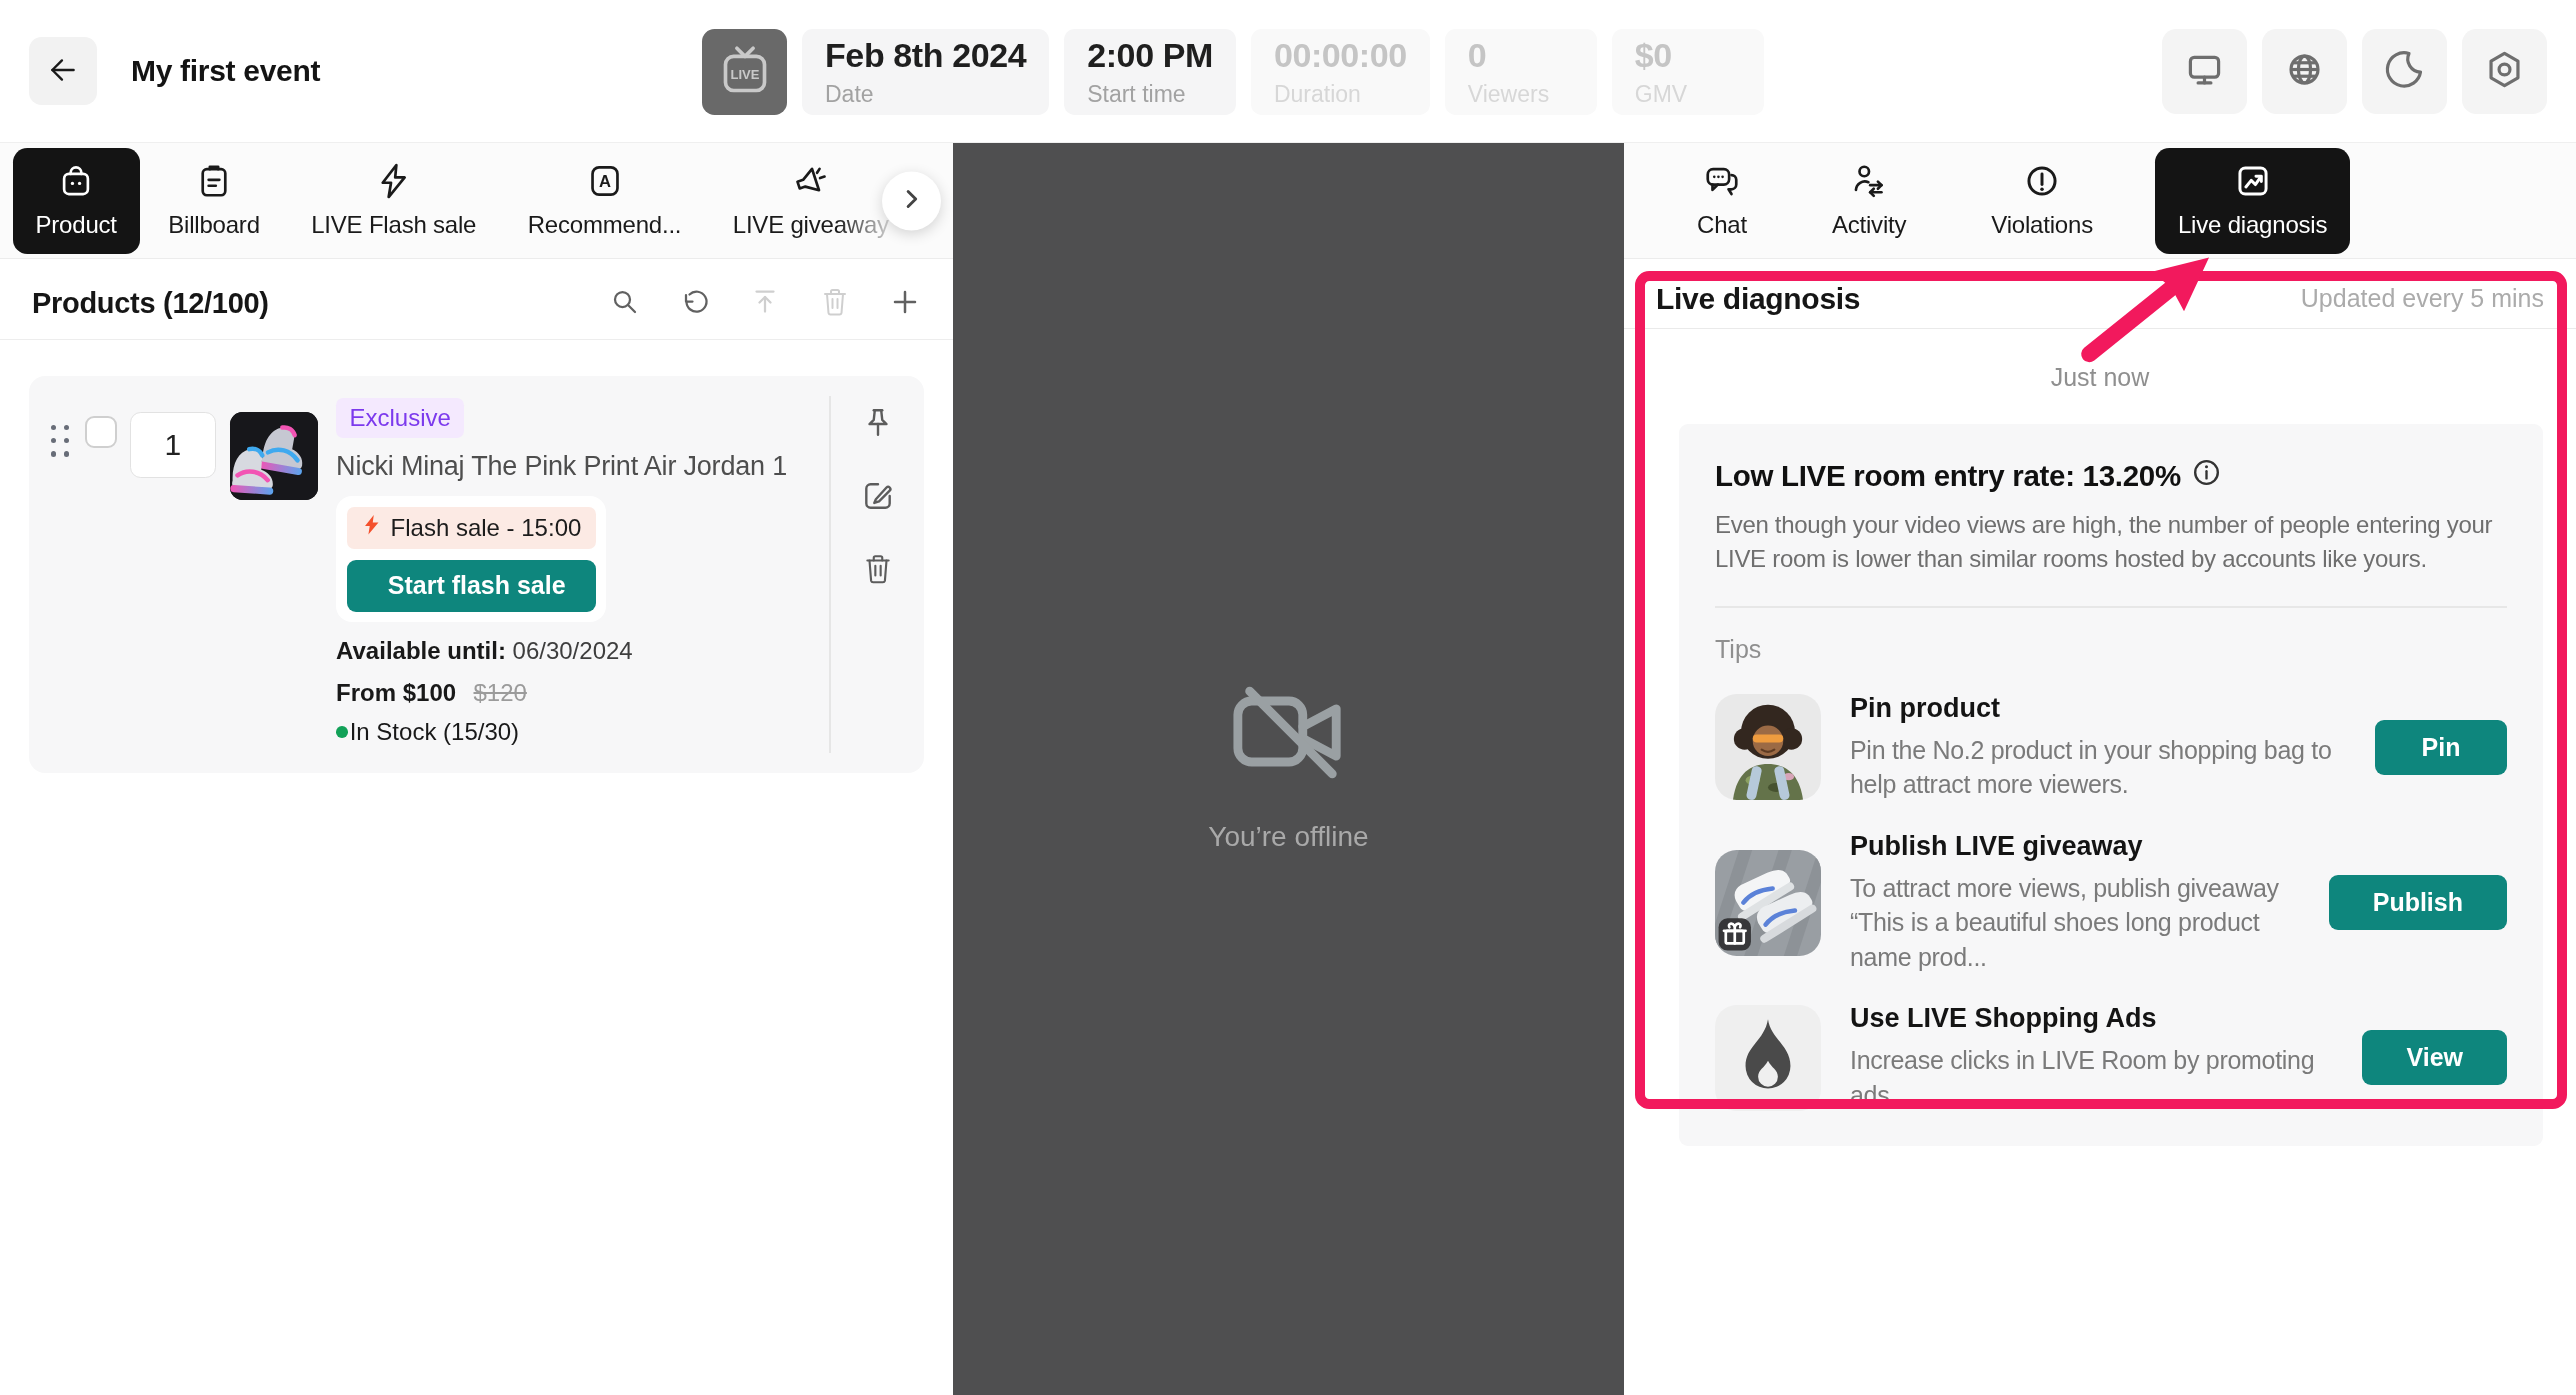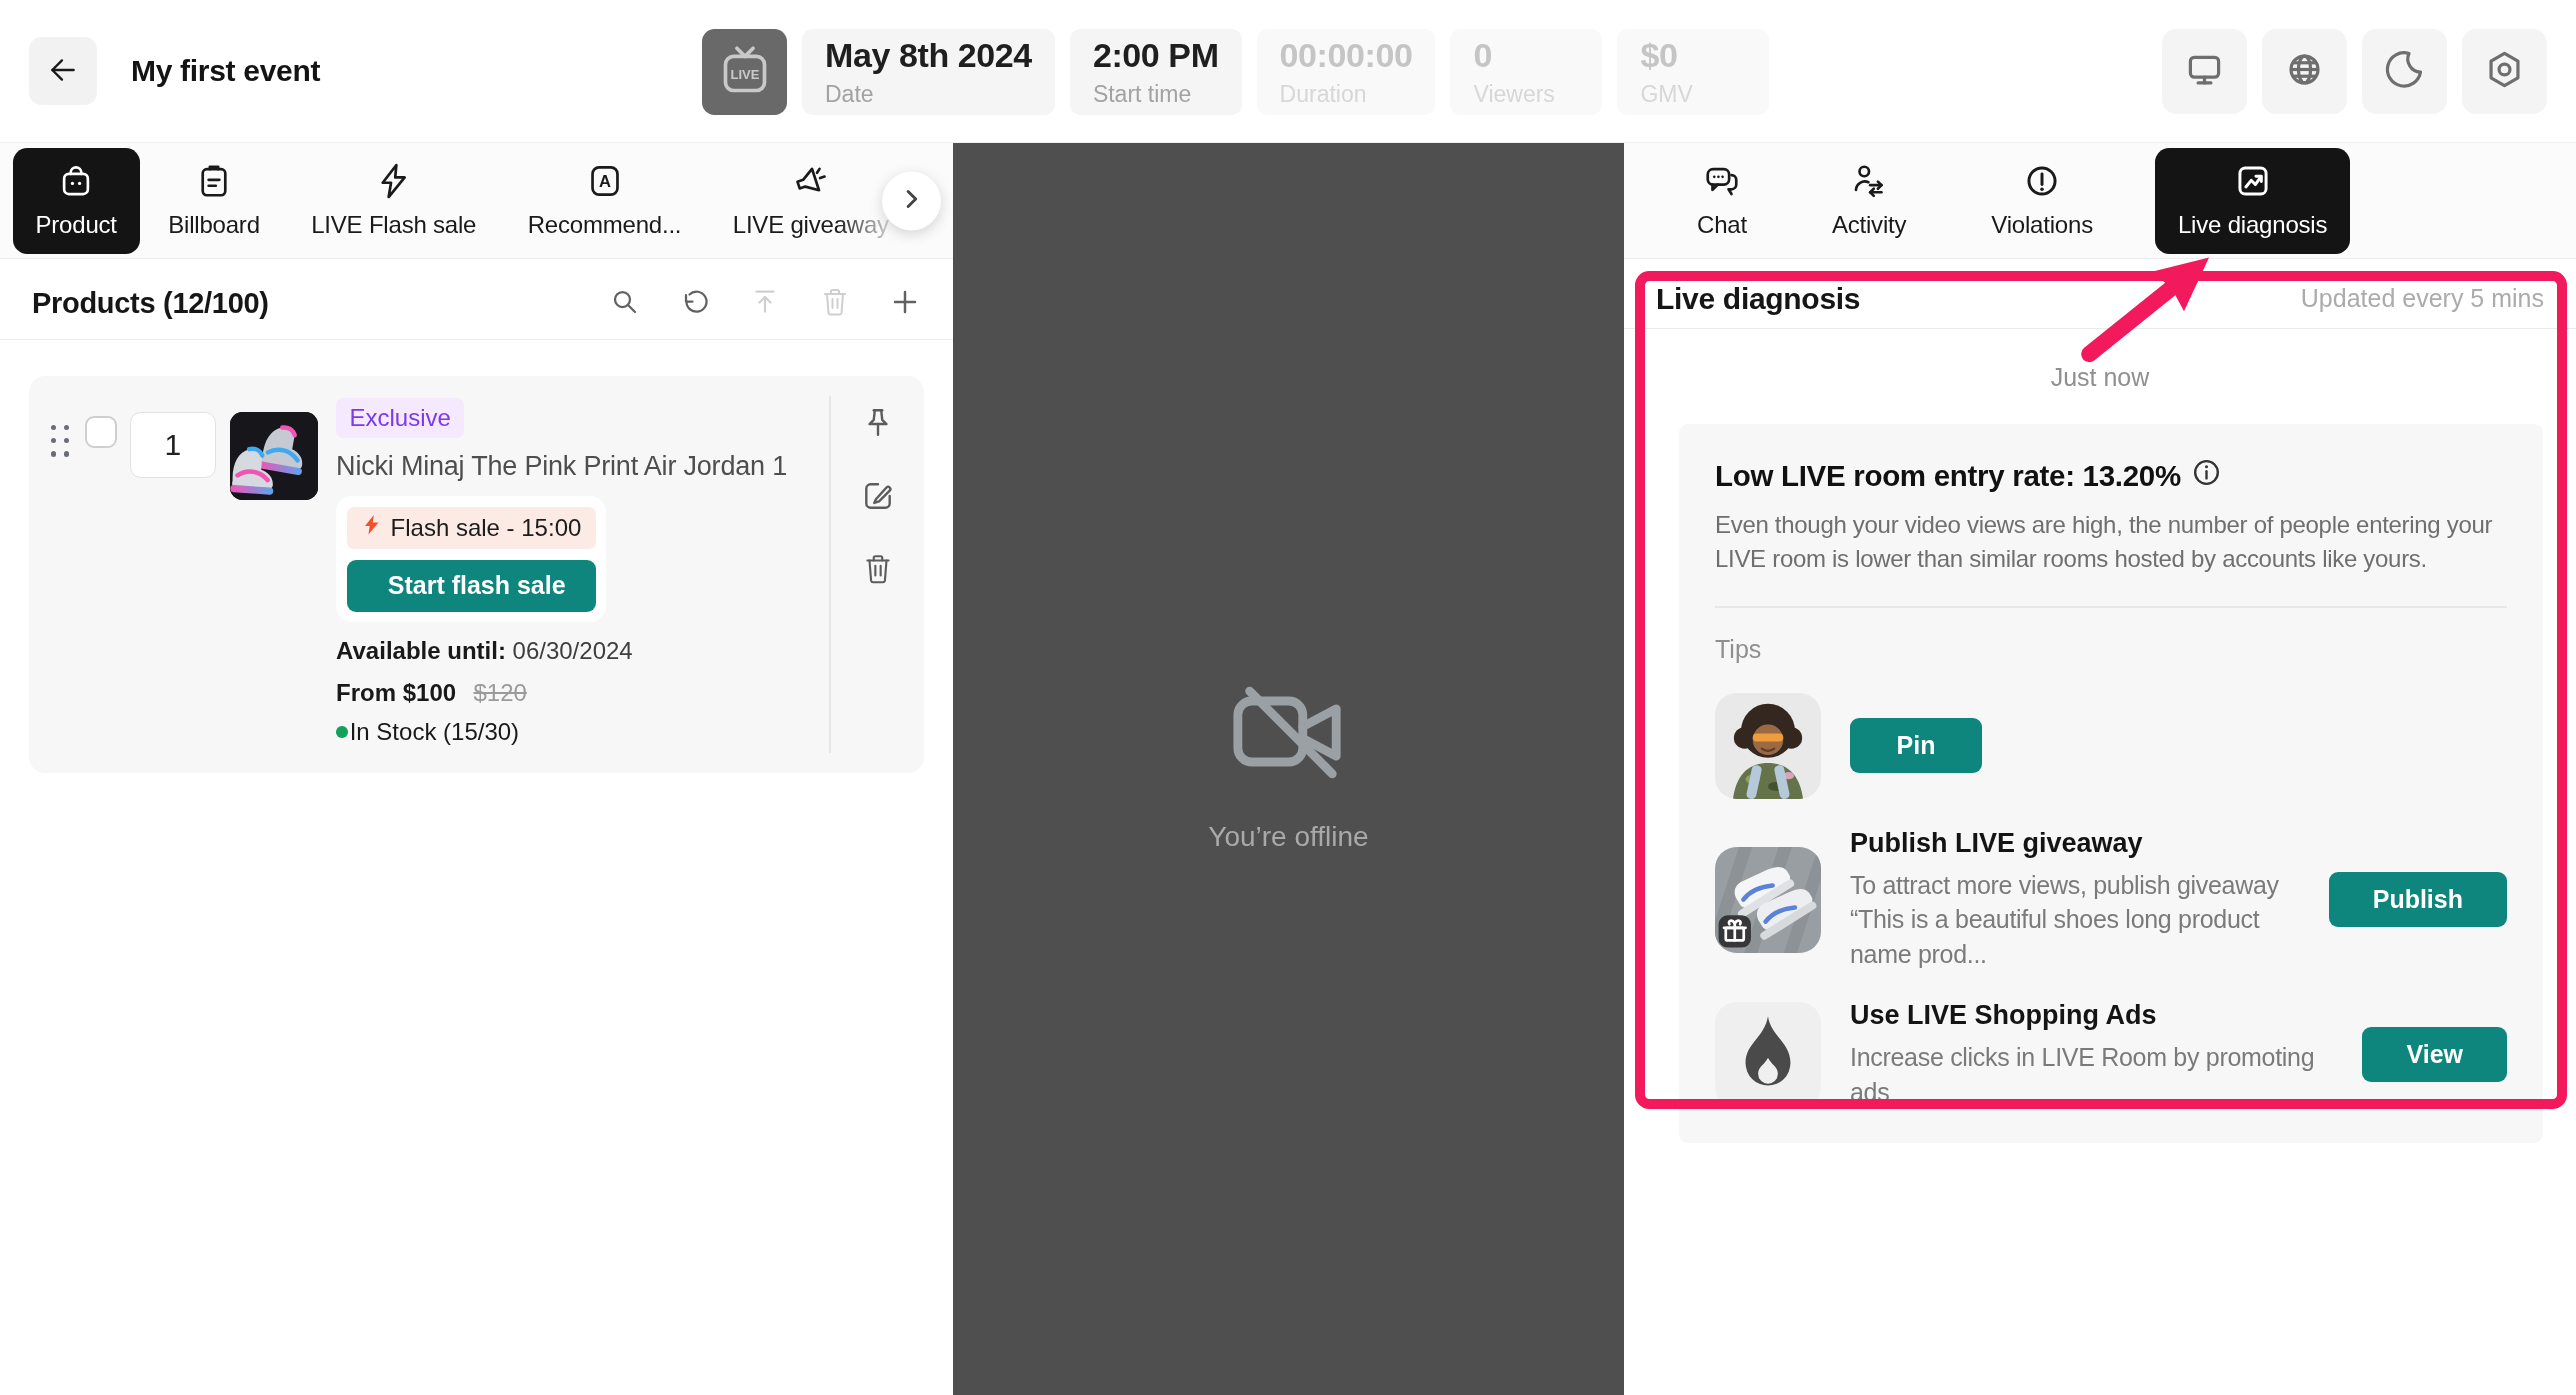--- a/index.html
+++ b/index.html
@@ -112,21 +112,21 @@
       <div class="live-badge">
         <span>
           <svg width="52" height="52" viewBox="0 0 64 64" fill="none" stroke="currentColor" stroke-width="4.5" stroke-linecap="round" stroke-linejoin="round">
               <path d="M22 4 L32 14 L42 4"></path>
               <rect x="8" y="14" width="48" height="42" rx="10"></rect>
               <text x="32" y="42" text-anchor="middle" font-size="16" font-weight="bold" fill="currentColor" stroke="none">LIVE</text>
             </svg>
         </span>
       </div>
       <div class="stat-card">
-        <div class="stat-value">May 8th 2024</div>
+        <div class="stat-value">Feb 8th 2024</div>
         <div class="stat-label">Date</div>
       </div>
       <div class="stat-card">
         <div class="stat-value">2:00 PM</div>
         <div class="stat-label">Start time</div>
       </div>
       <div class="stat-card disabled">
         <div class="stat-value">00:00:00</div>
         <div class="stat-label">Duration</div>
       </div>
@@ -433,20 +433,24 @@
               <circle cx="59" cy="52" r="17" fill="#9b6a45"></circle>
               <rect x="42" y="45" width="34" height="9" rx="4.5" fill="#ef9c3f"></rect>
               <path d="M52 62 q7 5 14 0" stroke="#5e3b22" stroke-width="2.5" fill="none" stroke-linecap="round"></path>
               <path d="M20 118 C24 88 40 78 59 78 C78 78 94 88 98 118 Z" fill="#64734a"></path>
               <ellipse cx="42" cy="96" rx="8" ry="5" fill="#8ba061"></ellipse>
               <ellipse cx="68" cy="104" rx="9" ry="5" fill="#46522f"></ellipse>
               <ellipse cx="82" cy="92" rx="6" ry="4" fill="#d8a4b8"></ellipse>
               <rect x="38" y="80" width="11" height="38" rx="5" fill="#b6c9da" transform="rotate(12 43 99)"></rect>
               <rect x="69" y="80" width="11" height="38" rx="5" fill="#b6c9da" transform="rotate(-12 75 99)"></rect>
             </svg>
+          </div>
+          <div class="tip-content">
+            <div class="tip-title">Pin product</div>
+            <div class="tip-desc">Pin the No.2 product in your shopping bag to help attract more viewers.</div>
           </div>
           <button class="tip-btn">Pin</button>
         </div>
 
         <div class="tip-row">
           <div class="tip-thumb">
             <svg width="106" height="106" viewBox="0 0 118 118">
               <rect width="118" height="118" fill="#999ea3"></rect>
               <g transform="rotate(18 59 59)">
                 <rect x="10" y="-20" width="14" height="160" fill="#8d9297"></rect>

